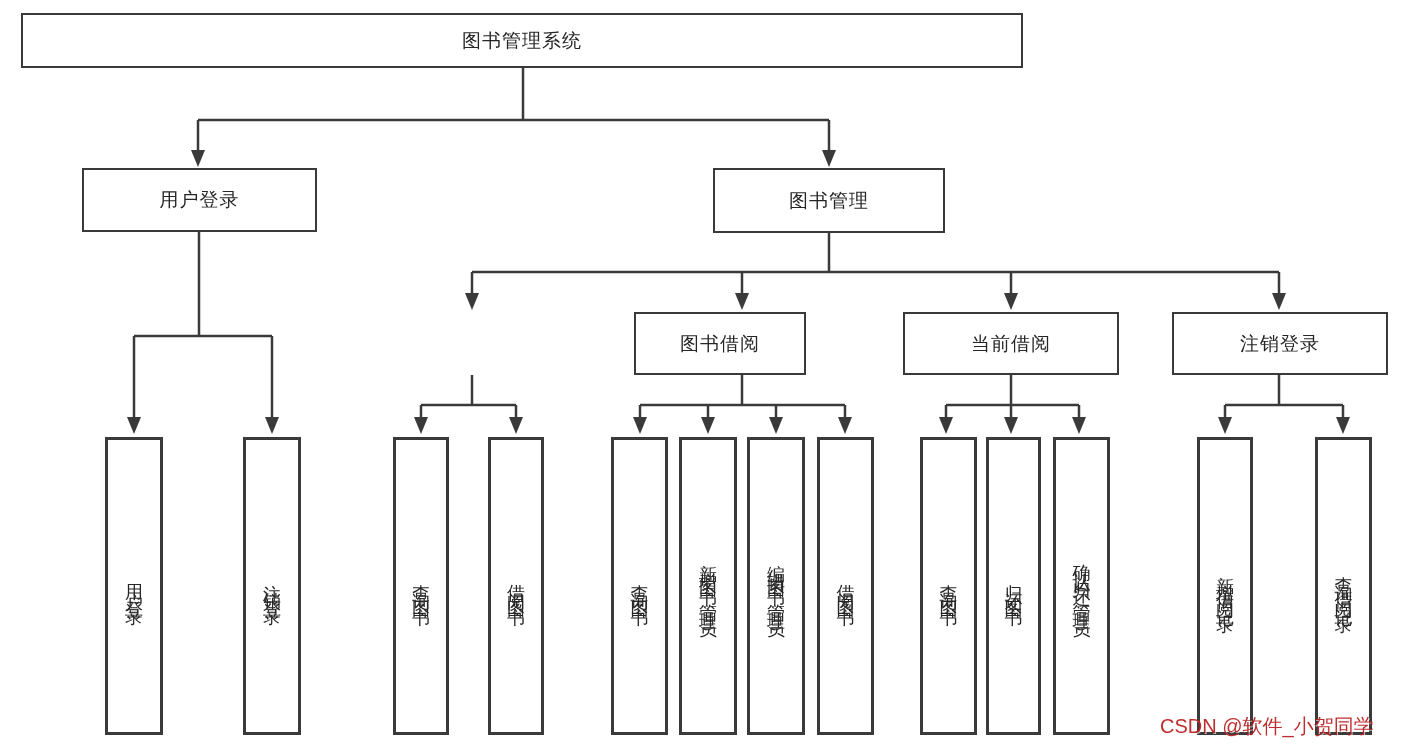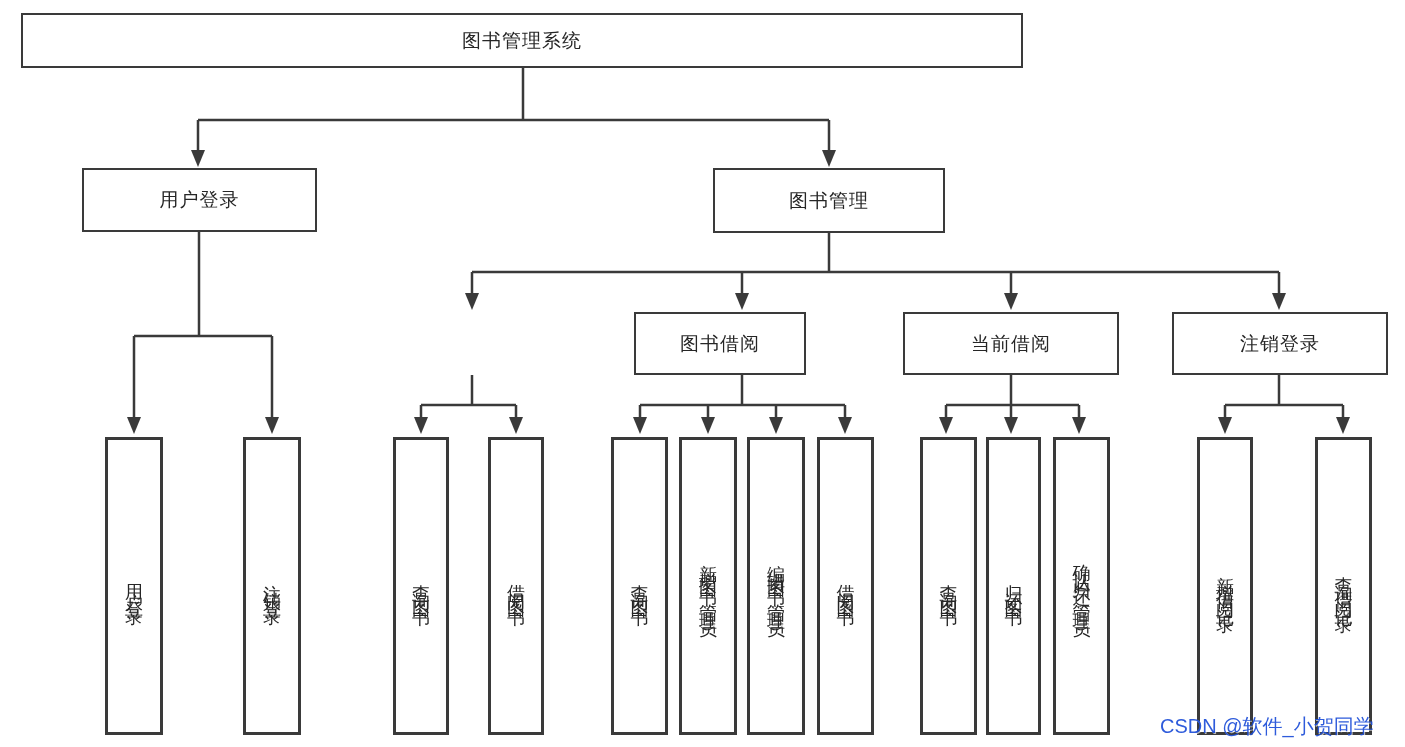--- a/index.html
+++ b/index.html
@@ -43,21 +43,21 @@
     letter-spacing: 8px;
     writing-mode: vertical-rl;
     text-orientation: mixed;
     line-height: 1;
   }
   .watermark {
     position: absolute;
     left: 1160px;
     top: 713px;
     font-size: 20px;
-    color: #1d4ed8;
+    color: #b91c1c;
     white-space: nowrap;
     opacity: 0.92;
     text-shadow: 1px 1px 0 rgba(255,255,255,0.7);
   }
 </style>
 </head>
 <body>
 
 <div class="stage">
 

